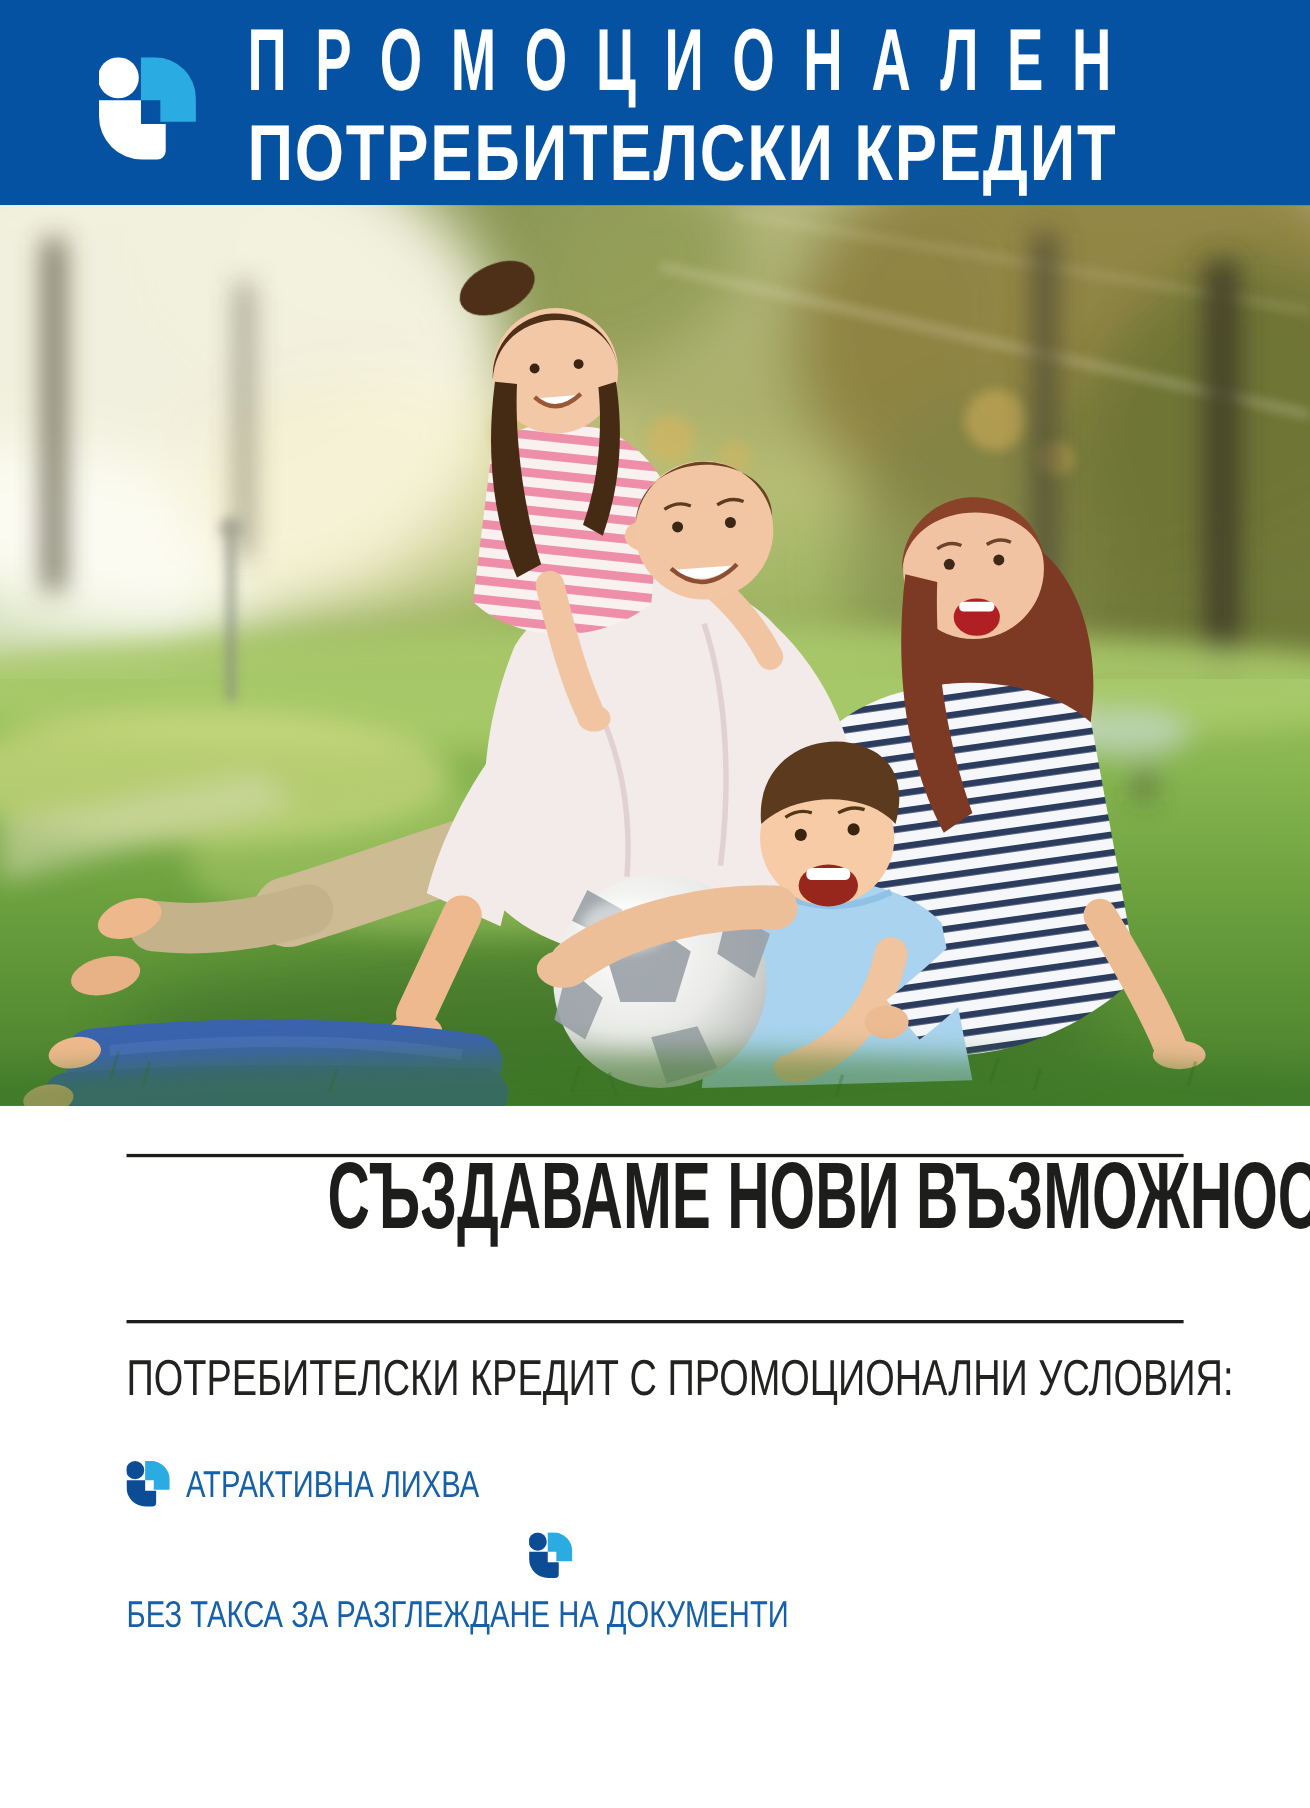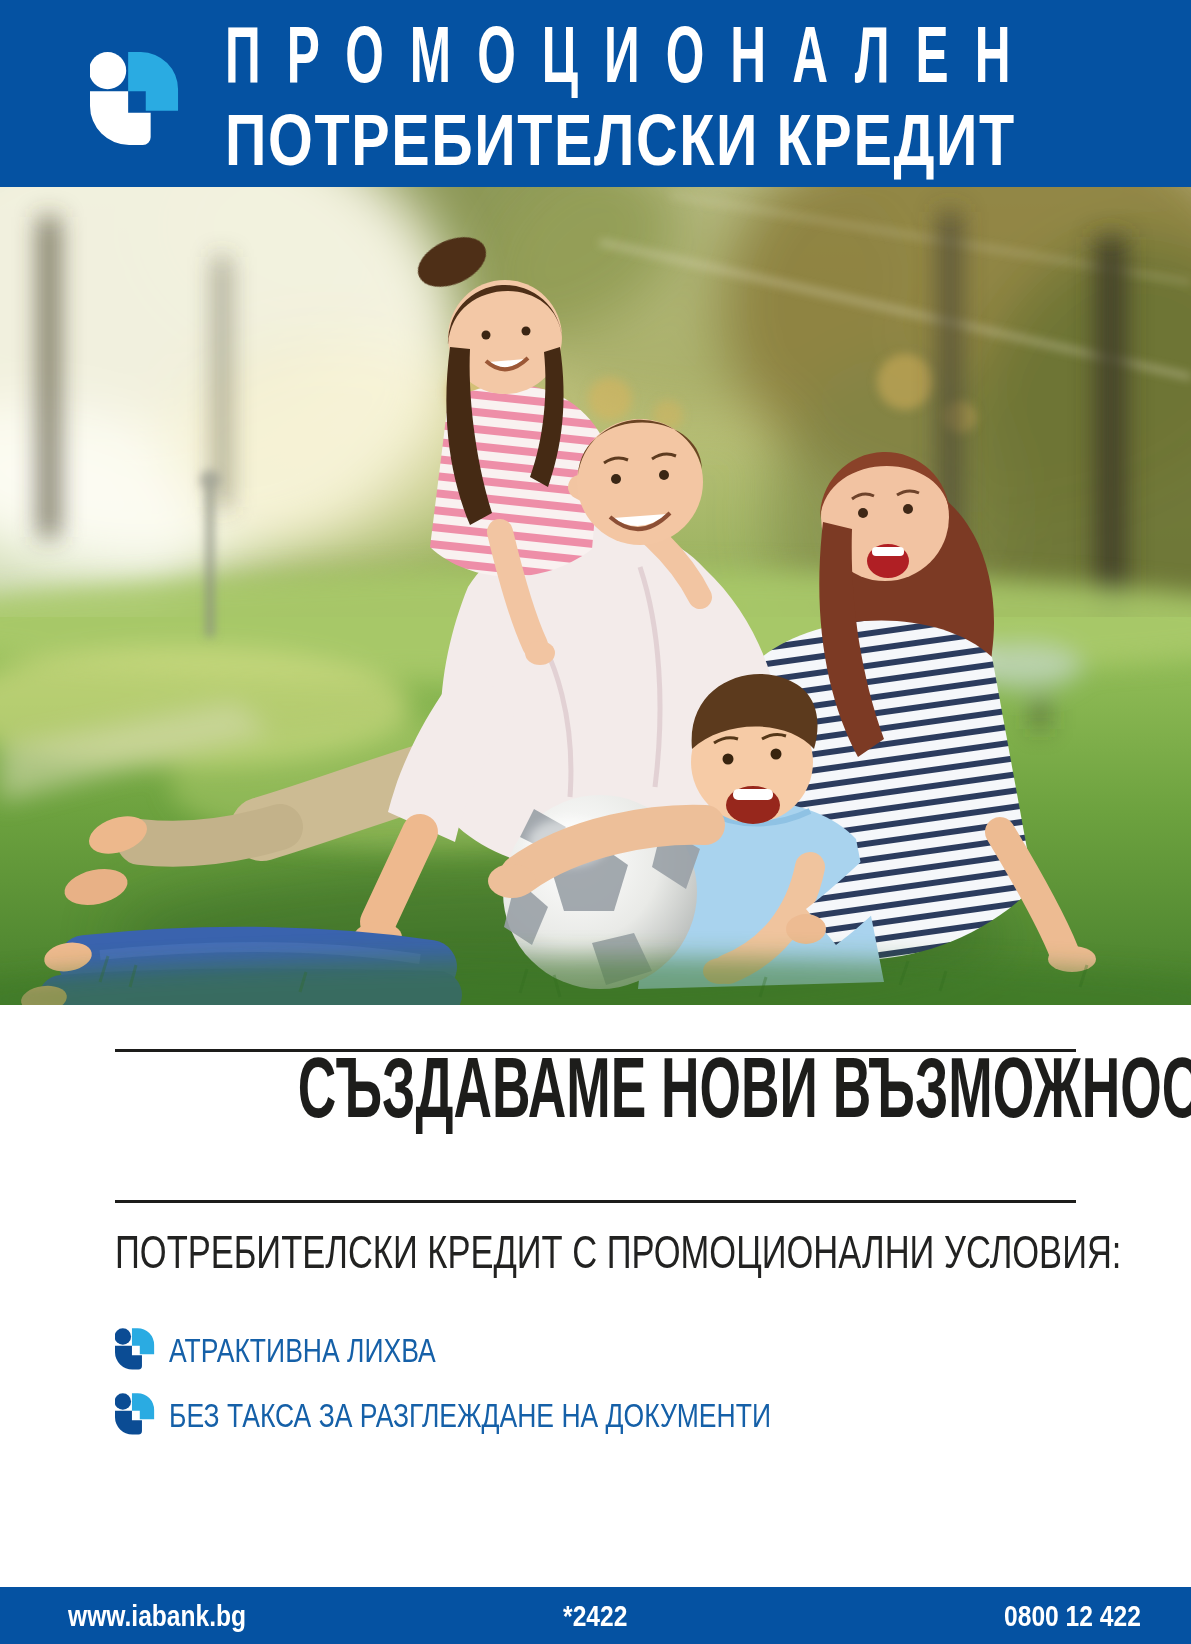--- a/index.html
+++ b/index.html
@@ -32,21 +32,21 @@
   .headline{position:absolute;left:0;width:1191px;text-align:center;line-height:1;color:var(--ink);
             font-weight:700;font-size:86px;white-space:nowrap;}
   .headline > span{display:inline-block;transform:scaleX(.62);transform-origin:center top;}
   .headline1{top:1044px;}
   .headline2{top:1114px;}
   .subtitle{position:absolute;left:115px;top:1229px;font-size:46px;line-height:1;color:#222221;
             white-space:nowrap;transform:scaleX(.75);transform-origin:left top;font-weight:400;}
 
   .benefit{position:absolute;left:115px;height:44px;display:flex;align-items:center;gap:14px;}
   .benefit-1{top:1312px;margin-top:16px;}
-  .benefit-2{top:1393px;}
+  .benefit-2{top:1393px;flex-direction:column;}
   .benefit-3{top:1474px;}
   .benefit .label{font-size:34px;color:var(--bullet-blue);white-space:nowrap;line-height:1;
                   transform:scaleX(.78);transform-origin:left center;font-weight:400;}
   .benefit svg{flex:0 0 auto;}
 
   
   .footer{position:absolute;left:0;top:1587px;width:1191px;height:57px;background:var(--brand-blue);}
   .footer span{color:#fff;font-weight:700;font-size:30px;line-height:57px;white-space:nowrap;}
   .foot-left{position:absolute;left:68px;top:0;transform:scaleX(.82);transform-origin:left center;}
   .foot-center-wrap{position:absolute;left:0;right:0;top:0;text-align:center;}
@@ -276,21 +276,14 @@
   <div class="benefit benefit-2">
     <svg width="40" height="44" viewBox="0 0 92 100" aria-hidden="true">
       <circle cx="18" cy="19" r="19" fill="#0b4c94"></circle>
       <path d="M39,0 L52,0 A38,38 0 0 1 90,38 L90,60 L57,60 L57,40 L39,40 Z" fill="#2aabe2"></path>
       <path d="M0,40 L39,40 L39,62 L62,62 L62,87 A8,8 0 0 1 54,95 L40,95 A40,40 0 0 1 0,55 Z" fill="#0b4c94"></path>
     </svg>
     <span class="label">БЕЗ ТАКСА ЗА РАЗГЛЕЖДАНЕ НА ДОКУМЕНТИ</span>
   </div>
 
 
-  <div class="footer">
-    <span class="foot-left">www.iabank.bg</span>
-    <div class="foot-center-wrap">
-      <span>*2422</span>
-    </div>
-    <span class="foot-right">0800 12 422</span>
-  </div>
 
 </div>
 
 </body></html>

